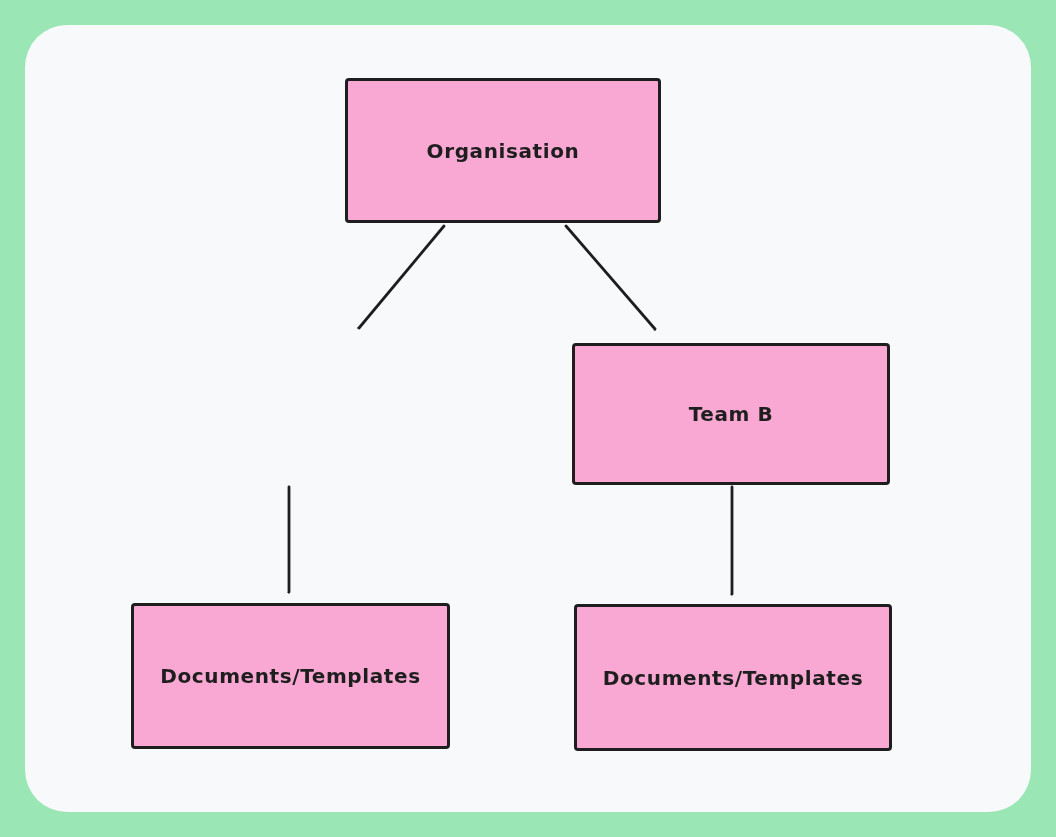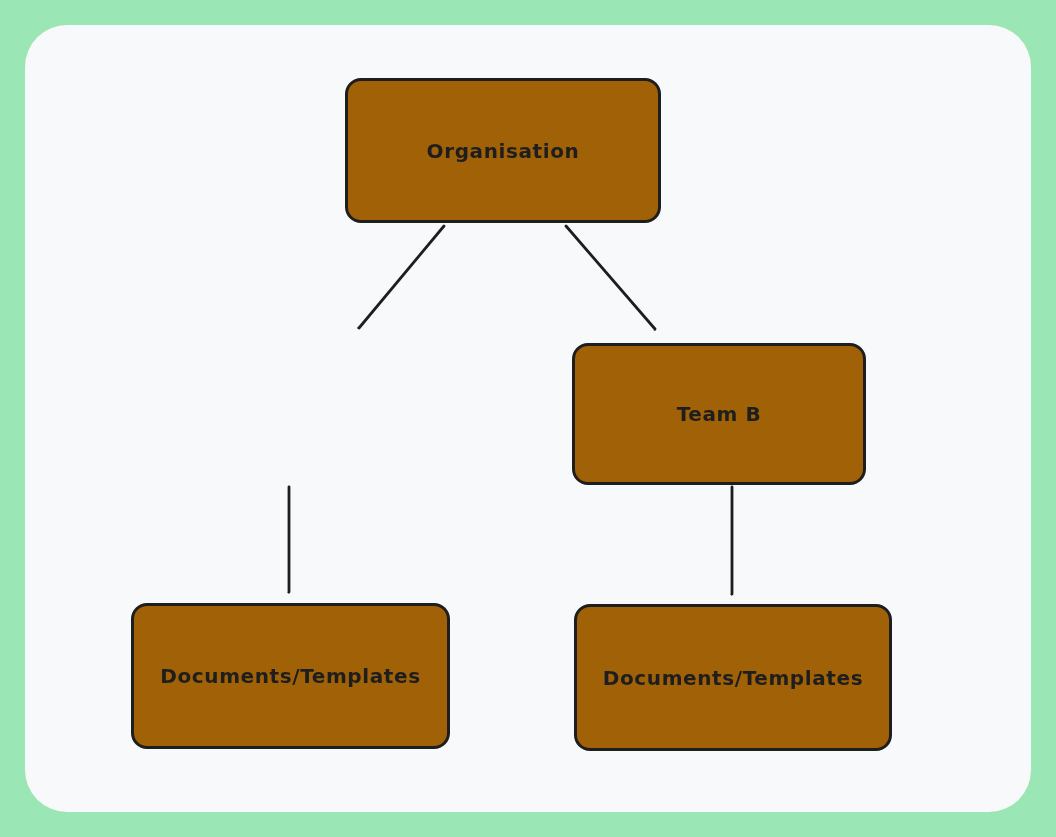--- a/index.html
+++ b/index.html
@@ -30,37 +30,37 @@
     left: 0;
     top: 0;
     width: 1056px;
     height: 837px;
     pointer-events: none;
   }
   .node {
     position: absolute;
     box-sizing: border-box;
     border: 3.5px solid #1e1e1e;
-    border-radius: 16px;
-    background: #a16207;
+    border-radius: 4px;
+    background: #f9a8d4;
     display: flex;
     align-items: center;
     justify-content: center;
   }
   .node-label {
     color: #1e1e1e;
     font-size: 20px;
     font-weight: 700;
     letter-spacing: 0.6px;
     white-space: nowrap;
     user-select: none;
   }
   .node-org   { left: 345px; top: 78px;  width: 316px; height: 145px; }
   .node-team-a{ left: 131px; top: 343px; width: 316px; height: 142px; }
-  .node-team-b{ left: 572px; top: 343px; width: 294px; height: 142px; }
+  .node-team-b{ left: 572px; top: 343px; width: 318px; height: 142px; }
   .node-docs-a{ left: 131px; top: 603px; width: 319px; height: 146px; }
   .node-docs-b{ left: 574px; top: 604px; width: 318px; height: 147px; }
 </style>
 </head>
 <body>
 
 <div class="frame">
   <div class="canvas"></div>
 
   <svg class="edges-layer" width="1056" height="837" viewBox="0 0 1056 837" xmlns="http://www.w3.org/2000/svg">

